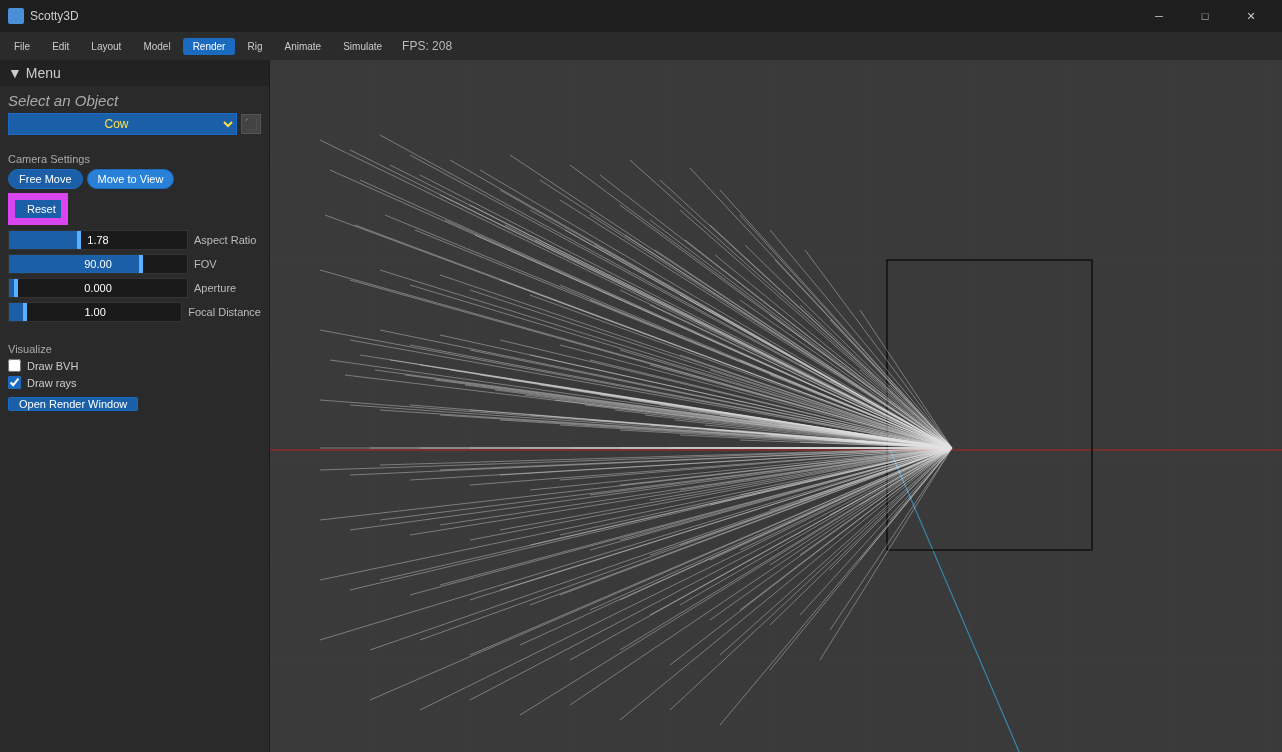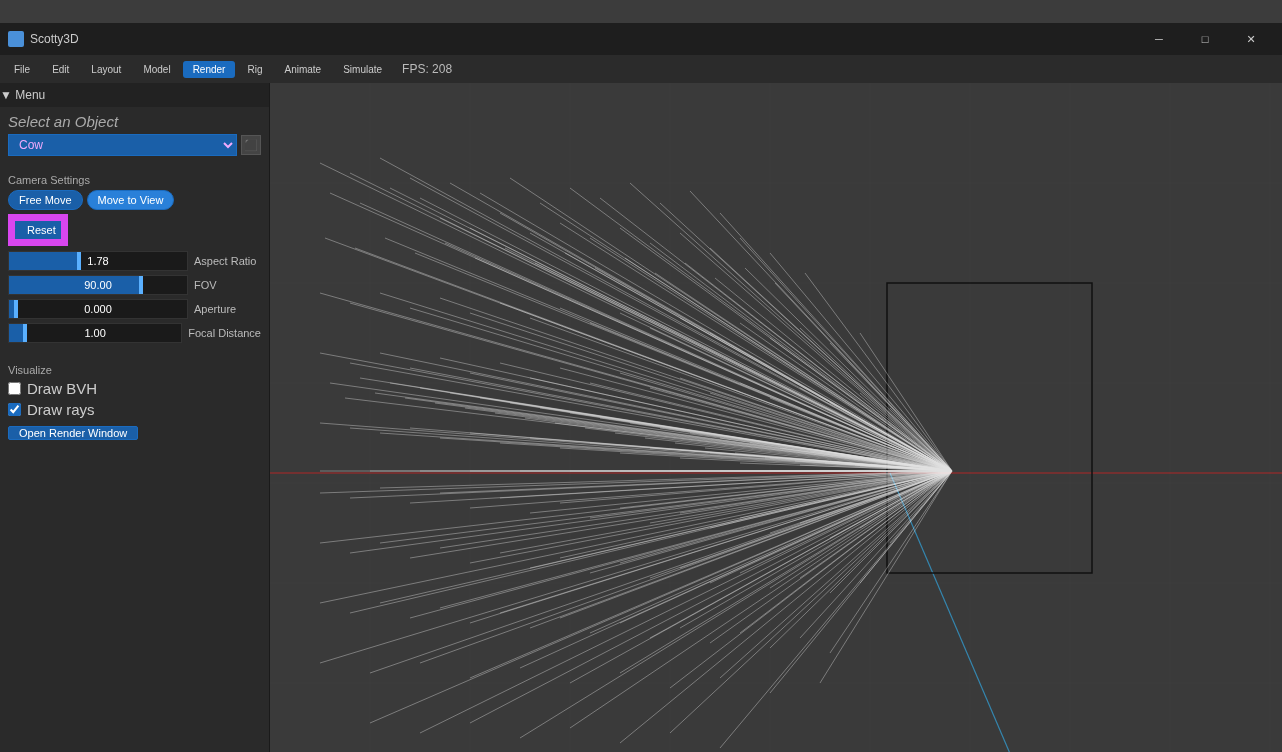--- a/index.html
+++ b/index.html
@@ -17,21 +17,20 @@
     #titlebar {
       width: 100%;
       height: 30px;
       background: #1e1e1e;
       display: flex;
       align-items: center;
       padding: 16px 8px;
       color: #ccc;
       font-size: 12px;
       user-select: none;
-      margin-top: 23px;
     }
     #titlebar .app-icon {
       width: 16px;
       height: 16px;
       margin-right: 6px;
       background: #4a90d9;
       border-radius: 2px;
       display: inline-block;
     }
     #titlebar .title {
@@ -94,22 +93,22 @@
       background: #2a2a2a;
       height: 100%;
       display: flex;
       flex-direction: column;
       border-right: 1px solid #1a1a1a;
       overflow-y: auto;
     }
 
     .section-header {
       background: #222;
-      padding: 5px 0;
-      font-size: 12px;
+      padding: 5px 8px;
+      font-size: 14px;
       color: #ccc;
       display: flex;
       align-items: flex-start;
       gap: 4px;
       cursor: pointer;
     }
 
     .sidebar-section {
       padding: 6px 8px;
     }
@@ -122,26 +121,27 @@
     }
 
     .object-select-row {
       display: flex;
       align-items: center;
       gap: 4px;
     }
     .object-select {
       background: #1a5fa8;
       border: 1px solid #1a6bbf;
-      color: #f0abfc;
+      color: #fde047;
       padding: 2px 6px;
       font-size: 12px;
       flex: 1;
       height: 22px;
       cursor: pointer;
+      text-align: center;
     }
     .object-btn-small {
       width: 20px;
       height: 20px;
       background: #444;
       border: 1px solid #555;
       color: #ccc;
       cursor: pointer;
       display: flex;
       align-items: center;
@@ -238,21 +238,21 @@
       display: flex;
       align-items: center;
       gap: 6px;
       margin-bottom: 4px;
     }
     .checkbox-row input[type=checkbox] {
       accent-color: #1a6bbf;
       cursor: pointer;
     }
     .checkbox-label {
-      font-size: 15px;
+      font-size: 11px;
       color: #ccc;
     }
 
     .btn-open-render {
       background: #1a5fa8;
       border: 1px solid #1a6bbf;
       color: #fff;
       padding: 0 10px;
       font-size: 11px;
       cursor: pointer;

